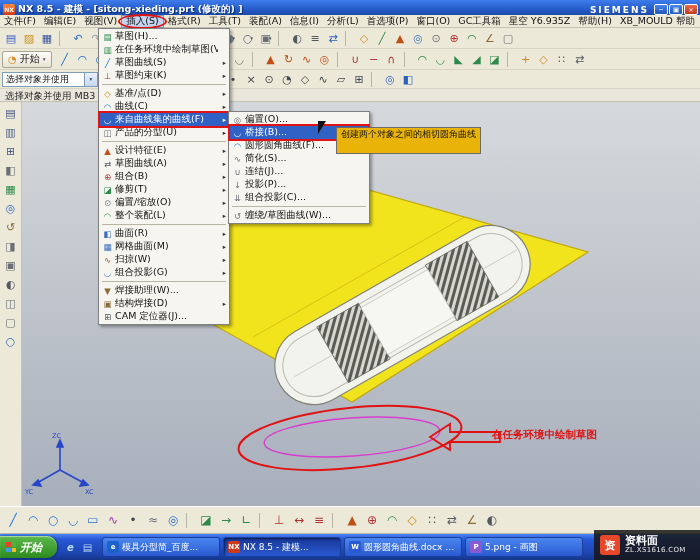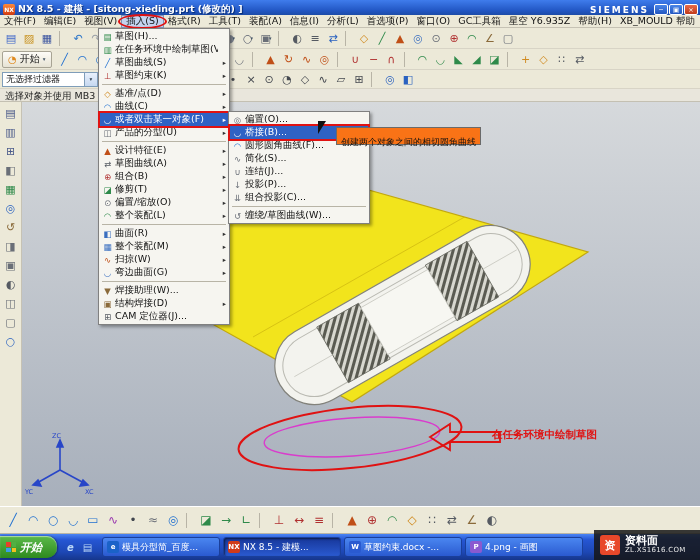--- a/index.html
+++ b/index.html
@@ -78,22 +78,22 @@
   .mitem.hl{background:#2f62c4;color:#fff}
   .mic{width:15px;text-align:center;font-size:8.5px;flex:none;pointer-events:none}
   .mlb{flex:1;white-space:nowrap;overflow:hidden;font-size:9.5px;pointer-events:none}
   .mar{width:8px;font-size:6.5px;text-align:right;flex:none;color:#333;pointer-events:none}
   .mitem.hl .mar{color:#fff}
   .msep{height:5px;position:relative}
   .msep:after{content:"";position:absolute;left:2px;right:2px;top:2px;border-top:1px solid #b8b4a6}
   .redbox{position:absolute;left:-2px;right:-2px;top:-2px;bottom:-2px;border:2px solid var(--annotation-red);
     z-index:5;pointer-events:none}
 
-  #cmd-tooltip{position:absolute;left:336px;top:127px;height:15px;background:#f97316;border:1px solid #6a6a6a;
-    font-size:9px;line-height:13px;padding:8px 4px;z-index:60;white-space:nowrap}
+  #cmd-tooltip{position:absolute;left:336px;top:127px;height:27px;background:#eab308;border:1px solid #6a6a6a;
+    font-size:9px;line-height:13px;padding:0 4px;z-index:60;white-space:nowrap}
   #cursor{position:absolute;left:318px;top:121px;width:0;height:0;border-top:13px solid #111;
     border-right:8px solid transparent;z-index:70}
 
   
   #btb{position:absolute;left:0;top:506px;width:700px;height:28px;background:#ece9d8;border-top:1px solid #fff;
     border-bottom:1px solid #b8b4a6;display:flex;align-items:center;padding-left:3px}
   #btb .tbi{width:20px;height:20px;font-size:12px}
 
   
   #taskbar{position:absolute;left:0;top:534px;width:700px;height:26px;display:flex;align-items:center;
@@ -340,21 +340,21 @@
           <span class="g" style="color: rgb(85, 90, 98);">∷</span>
         </div>
         <div class="tbi">
           <span class="g" style="color: rgb(85, 90, 98);">⇄</span>
         </div>
       </div>
   </div>
 
   <div id="tb3" class="tbrow">
     <div class="combo" style="width:96px">
-      <span class="cv">无选择过滤器</span>
+      <span class="cv">选择对象并使用</span>
       <span class="ca">▾</span>
     </div>
     <div class="combo" style="width:64px">
       <span class="cv">整个装配</span>
       <span class="ca">▾</span>
     </div>
     <div id="tb3icons" class="irow">
         <div class="tbi">
           <span class="g" style="color: rgb(68, 72, 79);">⊘</span>
         </div>
@@ -517,21 +517,21 @@
         <span class="mlb">基准/点(D)</span>
         <span class="mar">▸</span>
       </div>
       <div class="mitem">
         <span class="mic" style="color: rgb(31, 111, 208);">◠</span>
         <span class="mlb">曲线(C)</span>
         <span class="mar">▸</span>
       </div>
       <div class="mitem hl">
         <span class="mic" style="color: rgb(255, 255, 255);">◡</span>
-        <span class="mlb">或者双击某一对象(F)</span>
+        <span class="mlb">来自曲线集的曲线(F)</span>
         <span class="mar">▸</span>
         <div class="redbox"></div>
       </div>
       <div class="mitem">
         <span class="mic" style="color: rgb(106, 111, 120);">◫</span>
         <span class="mlb">产品的分型(U)</span>
         <span class="mar">▸</span>
       </div>
       <div class="msep"></div>
       <div class="mitem">
@@ -565,31 +565,31 @@
         <span class="mar">▸</span>
       </div>
       <div class="msep"></div>
       <div class="mitem">
         <span class="mic" style="color: rgb(58, 111, 192);">◧</span>
         <span class="mlb">曲面(R)</span>
         <span class="mar">▸</span>
       </div>
       <div class="mitem">
         <span class="mic" style="color: rgb(58, 111, 192);">▦</span>
-        <span class="mlb">整个装配(M)</span>
+        <span class="mlb">网格曲面(M)</span>
         <span class="mar">▸</span>
       </div>
       <div class="mitem">
         <span class="mic" style="color: rgb(192, 79, 23);">∿</span>
         <span class="mlb">扫掠(W)</span>
         <span class="mar">▸</span>
       </div>
       <div class="mitem">
         <span class="mic" style="color: rgb(58, 111, 192);">◡</span>
-        <span class="mlb">弯边曲面(G)</span>
+        <span class="mlb">组合投影(G)</span>
         <span class="mar">▸</span>
       </div>
       <div class="msep"></div>
       <div class="mitem">
         <span class="mic" style="color: rgb(138, 106, 58);">▼</span>
         <span class="mlb">焊接助理(W)...</span>
         <span class="mar"></span>
       </div>
       <div class="mitem">
         <span class="mic" style="color: rgb(138, 106, 58);">▣</span>
@@ -744,25 +744,25 @@
         <div class="task">
           <span class="ticon" style="background: rgb(26, 98, 200);">e</span>
           <span class="tlabel">模具分型简_百度...</span>
         </div>
         <div class="task active">
           <span class="ticon" style="background: rgb(208, 58, 26);">NX</span>
           <span class="tlabel">NX 8.5 - 建模...</span>
         </div>
         <div class="task">
           <span class="ticon" style="background: rgb(42, 90, 208);">W</span>
-          <span class="tlabel">草图约束.docx -...</span>
+          <span class="tlabel">圆形圆角曲线.docx -...</span>
         </div>
         <div class="task">
           <span class="ticon" style="background: rgb(138, 90, 208);">P</span>
-          <span class="tlabel">4.png - 画图</span>
+          <span class="tlabel">5.png - 画图</span>
         </div>
       </div>
   </div>
 
   <div id="watermark">
     <span class="wmlogo">资</span>
     <span class="wmcol">
       <b>资料面</b>
       <i>ZL.XS1616.COM</i>
     </span>

